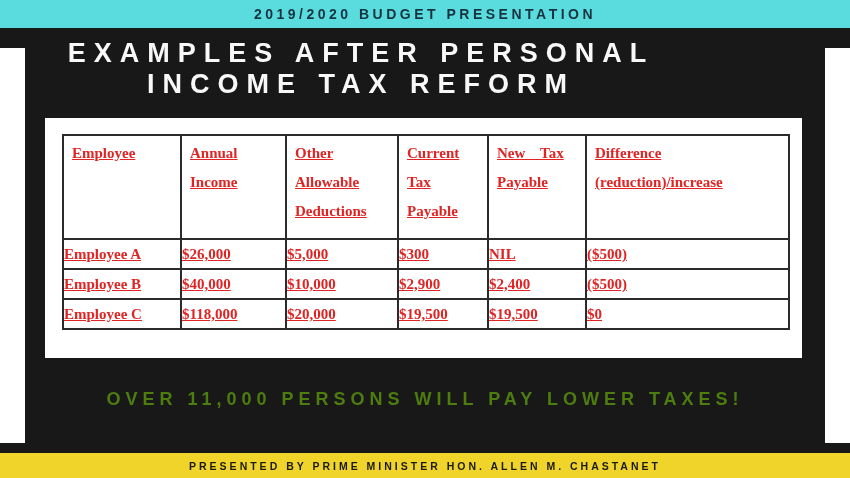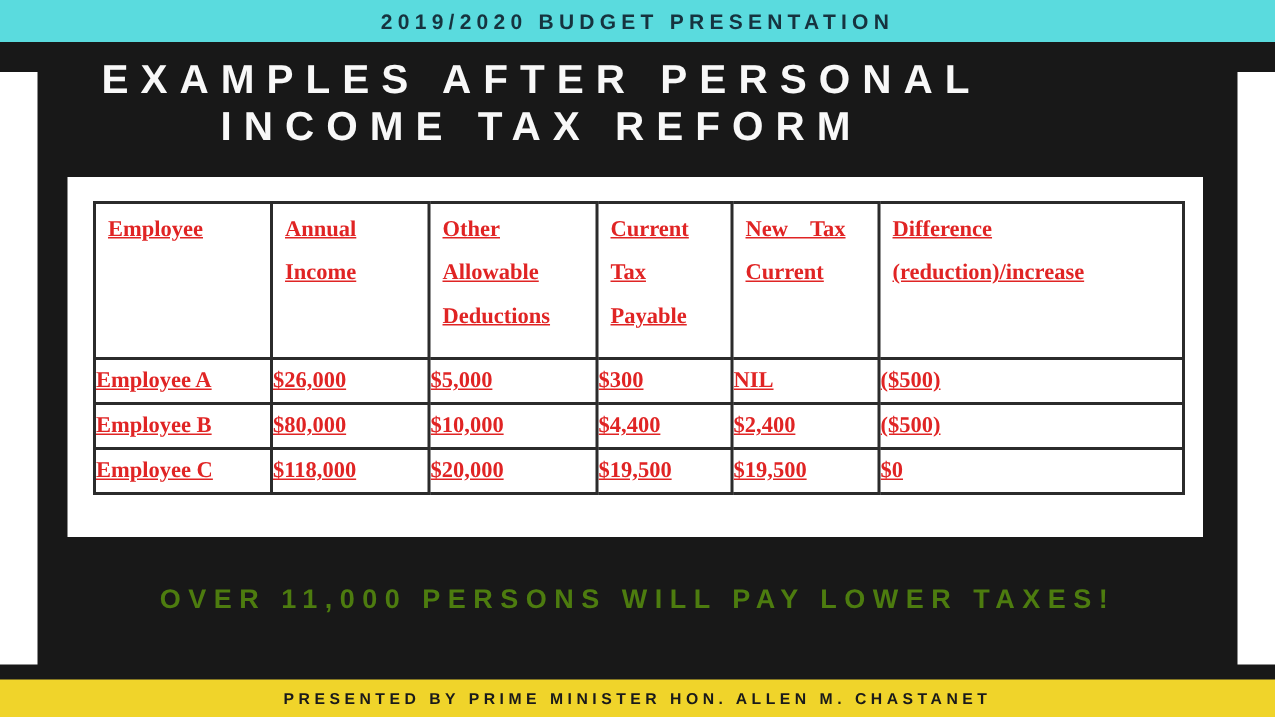--- a/index.html
+++ b/index.html
@@ -108,39 +108,39 @@
             <th>Employee</th>
             <th>Annual
 Income</th>
             <th>Other
 Allowable
 Deductions</th>
             <th>Current
 Tax
 Payable</th>
             <th>New    Tax
-Current</th>
+Payable</th>
             <th>Difference
 (reduction)/increase</th>
           </tr>
       </thead>
       <tbody>
           <tr>
             <td>Employee A</td>
             <td>$26,000</td>
             <td>$5,000</td>
             <td>$300</td>
             <td>NIL</td>
             <td>($500)</td>
           </tr>
           <tr>
             <td>Employee B</td>
-            <td>$80,000</td>
+            <td>$40,000</td>
             <td>$10,000</td>
-            <td>$4,400</td>
+            <td>$2,900</td>
             <td>$2,400</td>
             <td>($500)</td>
           </tr>
           <tr>
             <td>Employee C</td>
             <td>$118,000</td>
             <td>$20,000</td>
             <td>$19,500</td>
             <td>$19,500</td>
             <td>$0</td>

